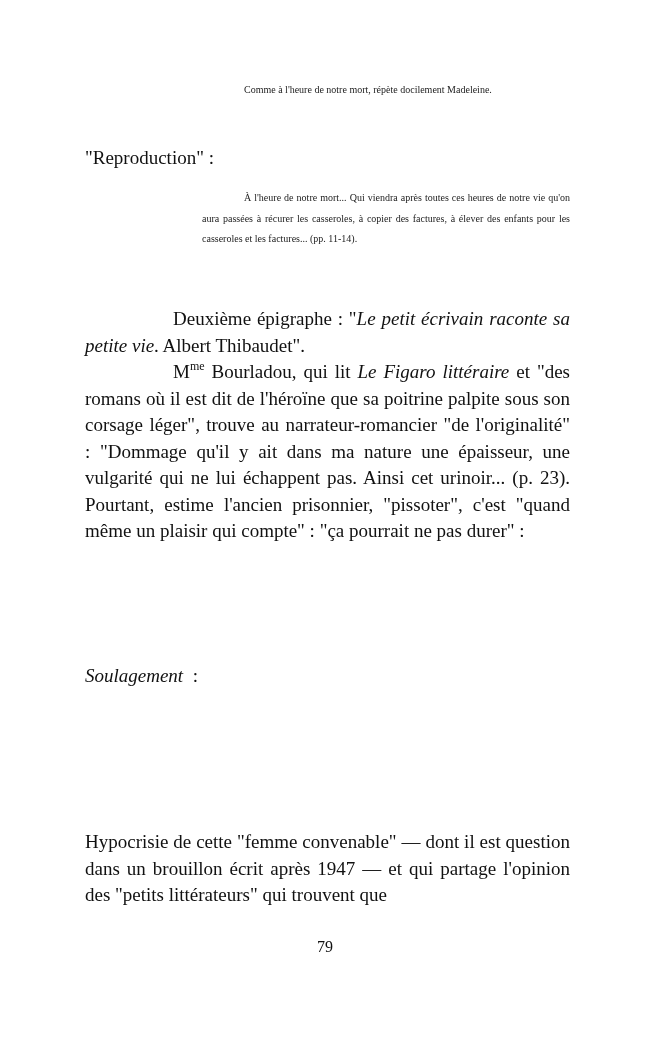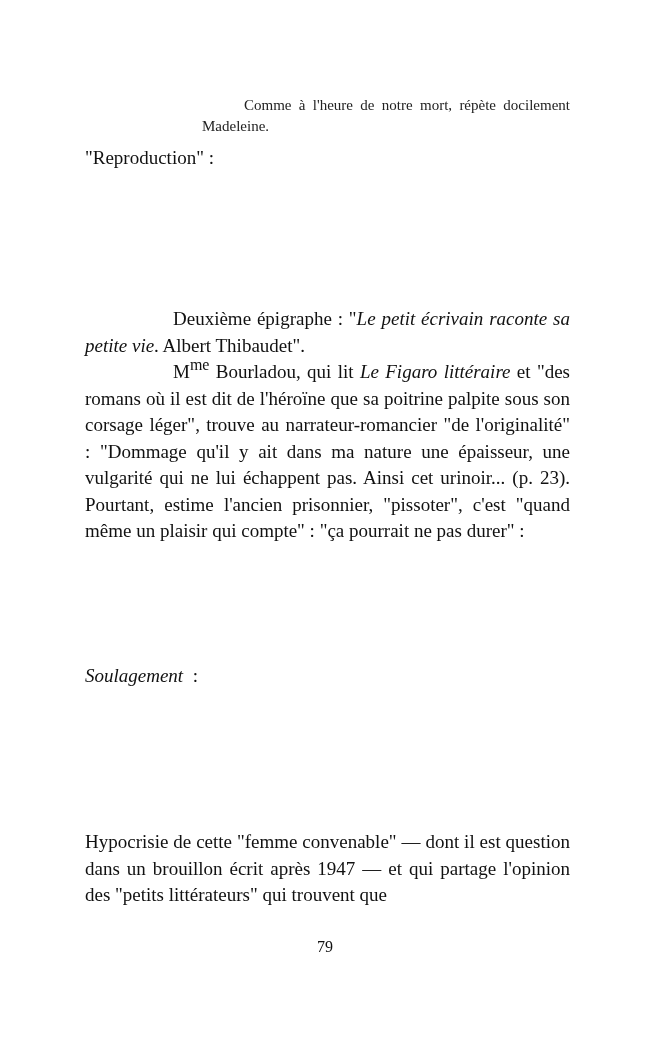--- a/index.html
+++ b/index.html
@@ -1,38 +1,39 @@
 <!DOCTYPE html>
 <html><head>
 <meta charset="utf-8">
 <style>
   html, body { margin:0; padding:0; background:#ffffff; }
   body { width:650px; height:1037px; position:relative; overflow:hidden;
          font-family:"Liberation Serif", "DejaVu Serif", serif; color:#111; }
   .page { position:absolute; left:0; top:0; width:650px; height:1037px; }
-  .quote { position:absolute; left:202px; width:368px; font-size:15px; line-height:20.5px;
-           text-align:justify; color:#222;margin-top:15px; }
+  .quote { position:absolute; left:202px; width:368px; font-size:10px; line-height:20.5px;
+           text-align:justify; color:#222; }
   .q-indent { text-indent:42px; }
   .body-text { position:absolute; left:85px; width:485px; font-size:19px; line-height:26.5px;
                text-align:justify; color:#111; }
   .indent { text-indent:88px; }
   .label { position:absolute; left:85px; font-size:19px; }
   i { font-style:italic;text-align:center; }
-  sup { font-size:16px; vertical-align:8px; line-height:0; }
+  sup { font-size:12px; vertical-align:8px; line-height:0; }
   .pagenum { position:absolute; left:0; width:650px; top:938px; text-align:center; font-size:16px; }
 </style>
 </head>
 <body>
 
 <div class="page">
 
   <div class="quote q-indent" style="top:80px;">Comme à l'heure de notre mort, répète docilement Madeleine.</div>
 
   <div class="label" style="top:147px;">"Reproduction" :</div>
 
+  <div class="quote q-indent" style="top:188px;">À l'heure de notre mort... Qui viendra après toutes ces heures de notre vie qu'on aura passées à récurer les casseroles, à copier des factures, à élever des enfants pour les casseroles et les factures... (pp. 11-14).</div>
 
   <div class="body-text indent" style="top:306px;"><span>Deuxième épigraphe : "</span><i>Le petit écrivain raconte sa petite vie</i><span>. Albert Thibaudet".</span></div>
 
   <div class="body-text indent" style="top:359px;"><span>M</span><sup>me</sup><span> Bourladou, qui lit </span><i>Le Figaro littéraire</i><span> et "des romans où il est dit de l'héroïne que sa poitrine palpite sous son corsage léger", trouve au narrateur-romancier "de l'originalité" : "Dommage qu'il y ait dans ma nature une épaisseur, une vulgarité qui ne lui échappent pas. Ainsi cet urinoir... (p. 23). Pourtant, estime l'ancien prisonnier, "pissoter", c'est "quand même un plaisir qui compte" : "ça pourrait ne pas durer" :</span></div>
 
 
   <div class="label" style="top:665px;"><i>Soulagement</i><span style="white-space:pre;">  :</span></div>
 
 
   <div class="body-text" style="top:829px;">Hypocrisie de cette "femme convenable" — dont il est question dans un brouillon écrit après 1947 — et qui partage l'opinion des "petits littérateurs" qui trouvent que</div>

